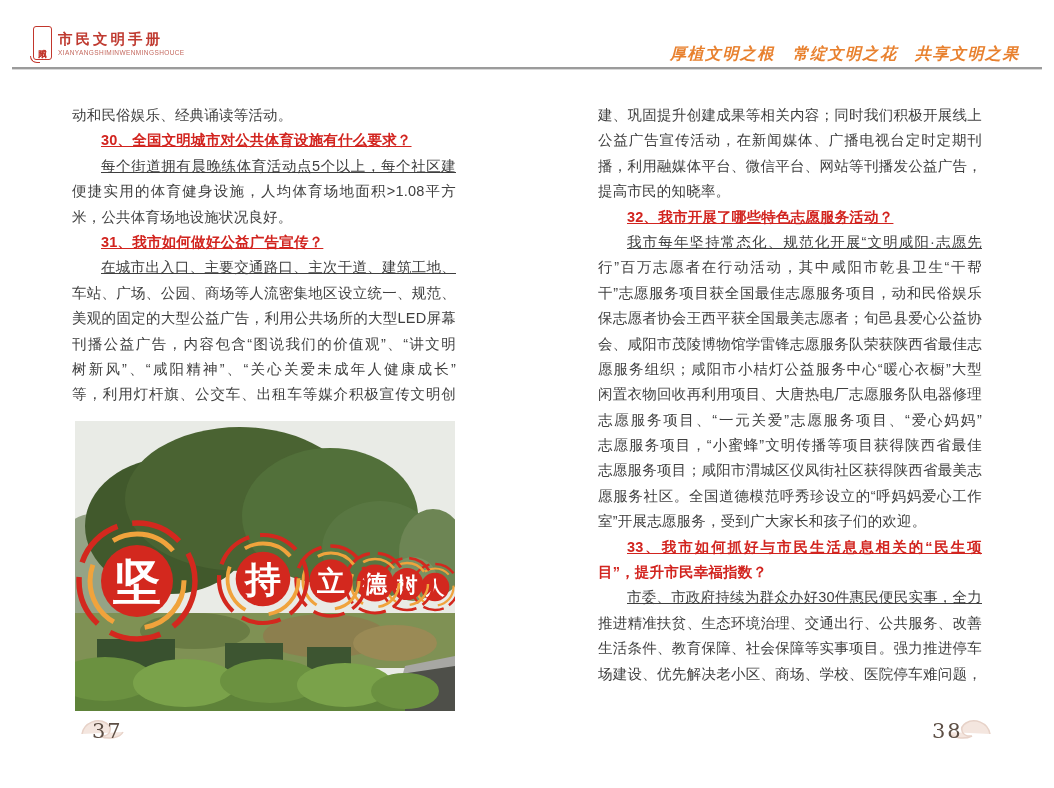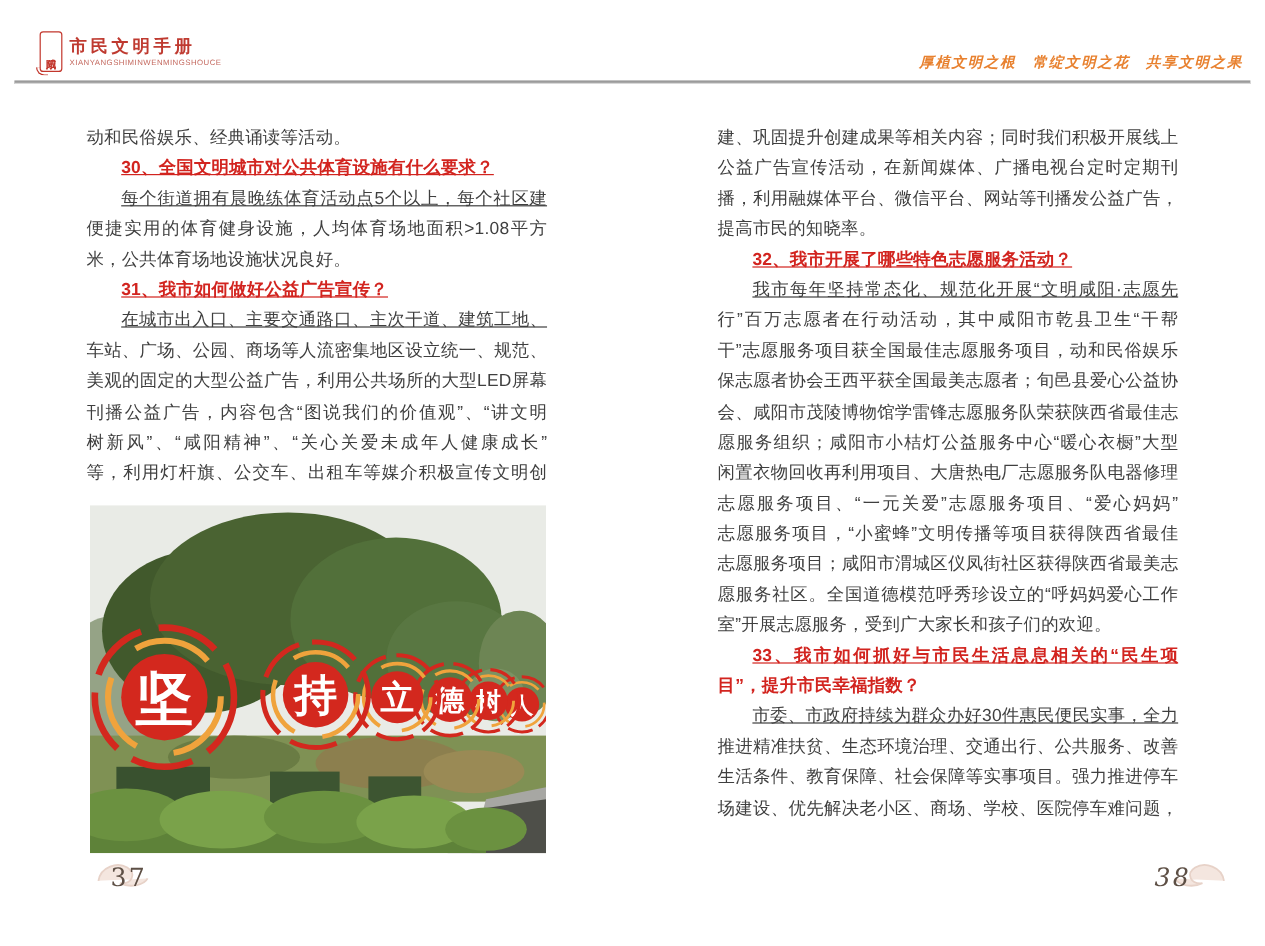--- a/index.html
+++ b/index.html
@@ -12,21 +12,21 @@
   .seal{width:19px;height:34px;border:1.5px solid #c2362c;border-radius:3px;
         color:#c2362c;font-size:8.5px;line-height:9px;display:flex;flex-direction:column;
         align-items:center;justify-content:center;box-sizing:border-box;position:relative;}
   .seal:after{content:"";position:absolute;left:-4px;bottom:-4px;width:9px;height:6px;
         border:1.5px solid #c2362c;border-top:none;border-right:none;border-radius:0 0 0 8px;}
   .seal-ch{writing-mode:vertical-rl;letter-spacing:1px;font-weight:bold;}
   .brand-txt{margin-left:6px;}
   .brand-title{font-family:"DejaVu Serif","Liberation Serif",serif;font-weight:bold;
         color:#bf3a30;font-size:14.5px;letter-spacing:3px;line-height:18px;}
   .brand-sub{color:#c4695f;font-size:6.5px;letter-spacing:.4px;line-height:9px;}
-  .slogan{position:absolute;right:18px;top:44px;color:#e8812f;font-size:12px;
+  .slogan{position:absolute;right:34px;top:44px;color:#e8812f;font-size:16px;
         font-family:"DejaVu Serif","Liberation Serif",serif;font-style:italic;font-weight:bold;
         letter-spacing:1.5px;}
   .rule{position:absolute;left:12px;right:12px;top:67px;height:2px;background:#9b9b9b;
         border-bottom:1px solid #d8d8d8;}
 
   
   .col{position:absolute;top:103px;width:384px;}
   .col.left{left:72px;} .col.right{left:598px;}
   .ln{height:25.4px;line-height:25.4px;font-size:14.5px;color:#3f3f3f;overflow:hidden;
       letter-spacing:.2px;}
@@ -36,21 +36,21 @@
 
   
   .photo{position:absolute;left:75px;top:421px;width:380px;height:290px;display:block;}
 
   
   .pageno{position:absolute;top:714px;width:80px;height:32px;}
   .pageno .num{position:absolute;z-index:2;font-family:"DejaVu Serif","Liberation Serif",serif;
         font-size:21px;color:#5d4f45;letter-spacing:2px;top:5px;}
   .pageno svg{position:absolute;z-index:1;top:0;}
   .pn-left{left:78px;} .pn-left .num{left:14px;} .pn-left svg{left:0px;}
-  .pn-right{left:948px;font-style:italic;} .pn-right .num{left:14px;} .pn-right svg{left:28px;}
+  .pn-right{left:918px;} .pn-right .num{left:14px;} .pn-right svg{left:28px;}
 </style>
 </head>
 <body>
 
 <div class="page">
 
   <div class="brand">
     <div class="seal">
       <span class="seal-ch">咸阳</span>
     </div>

